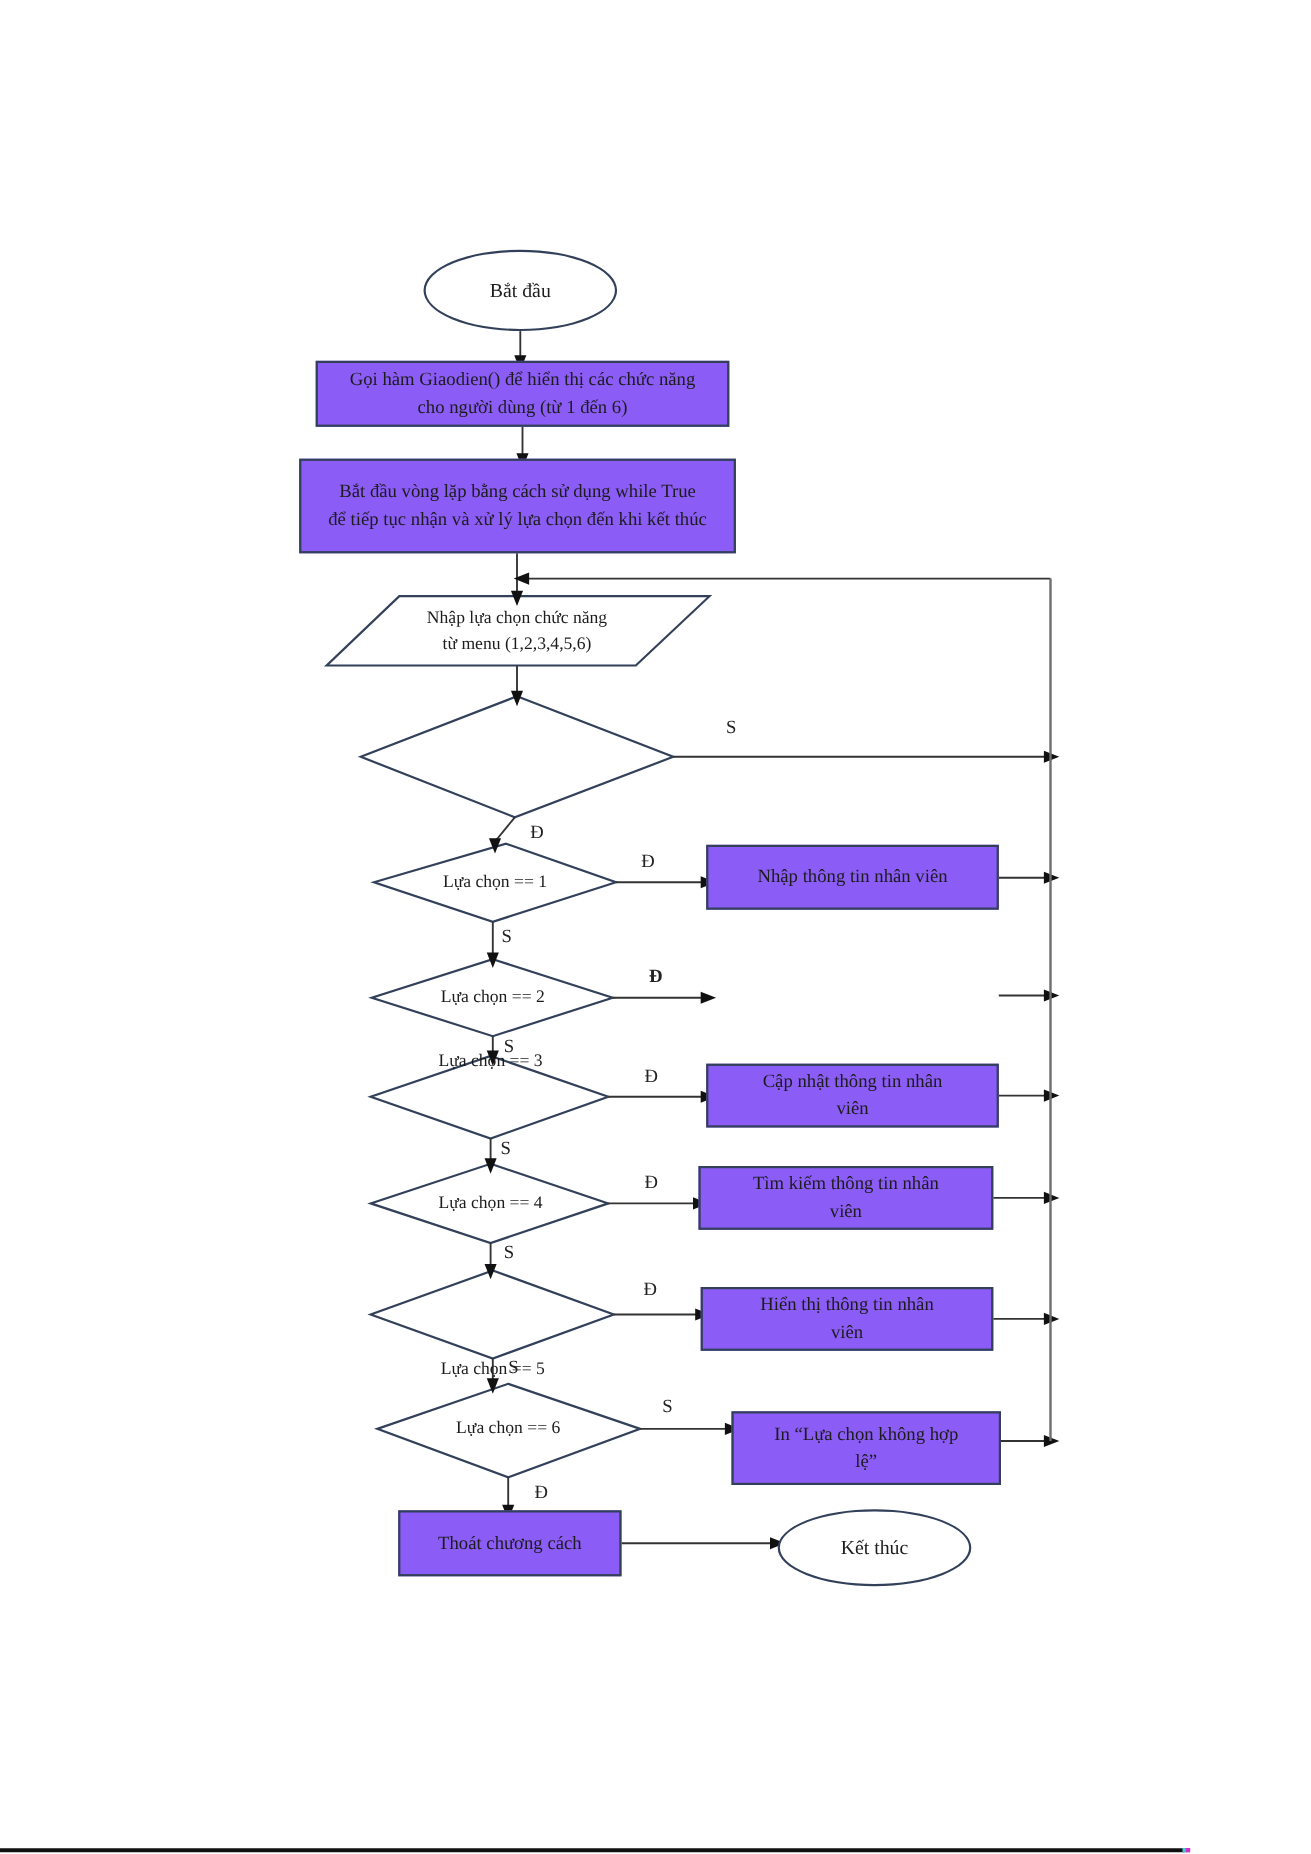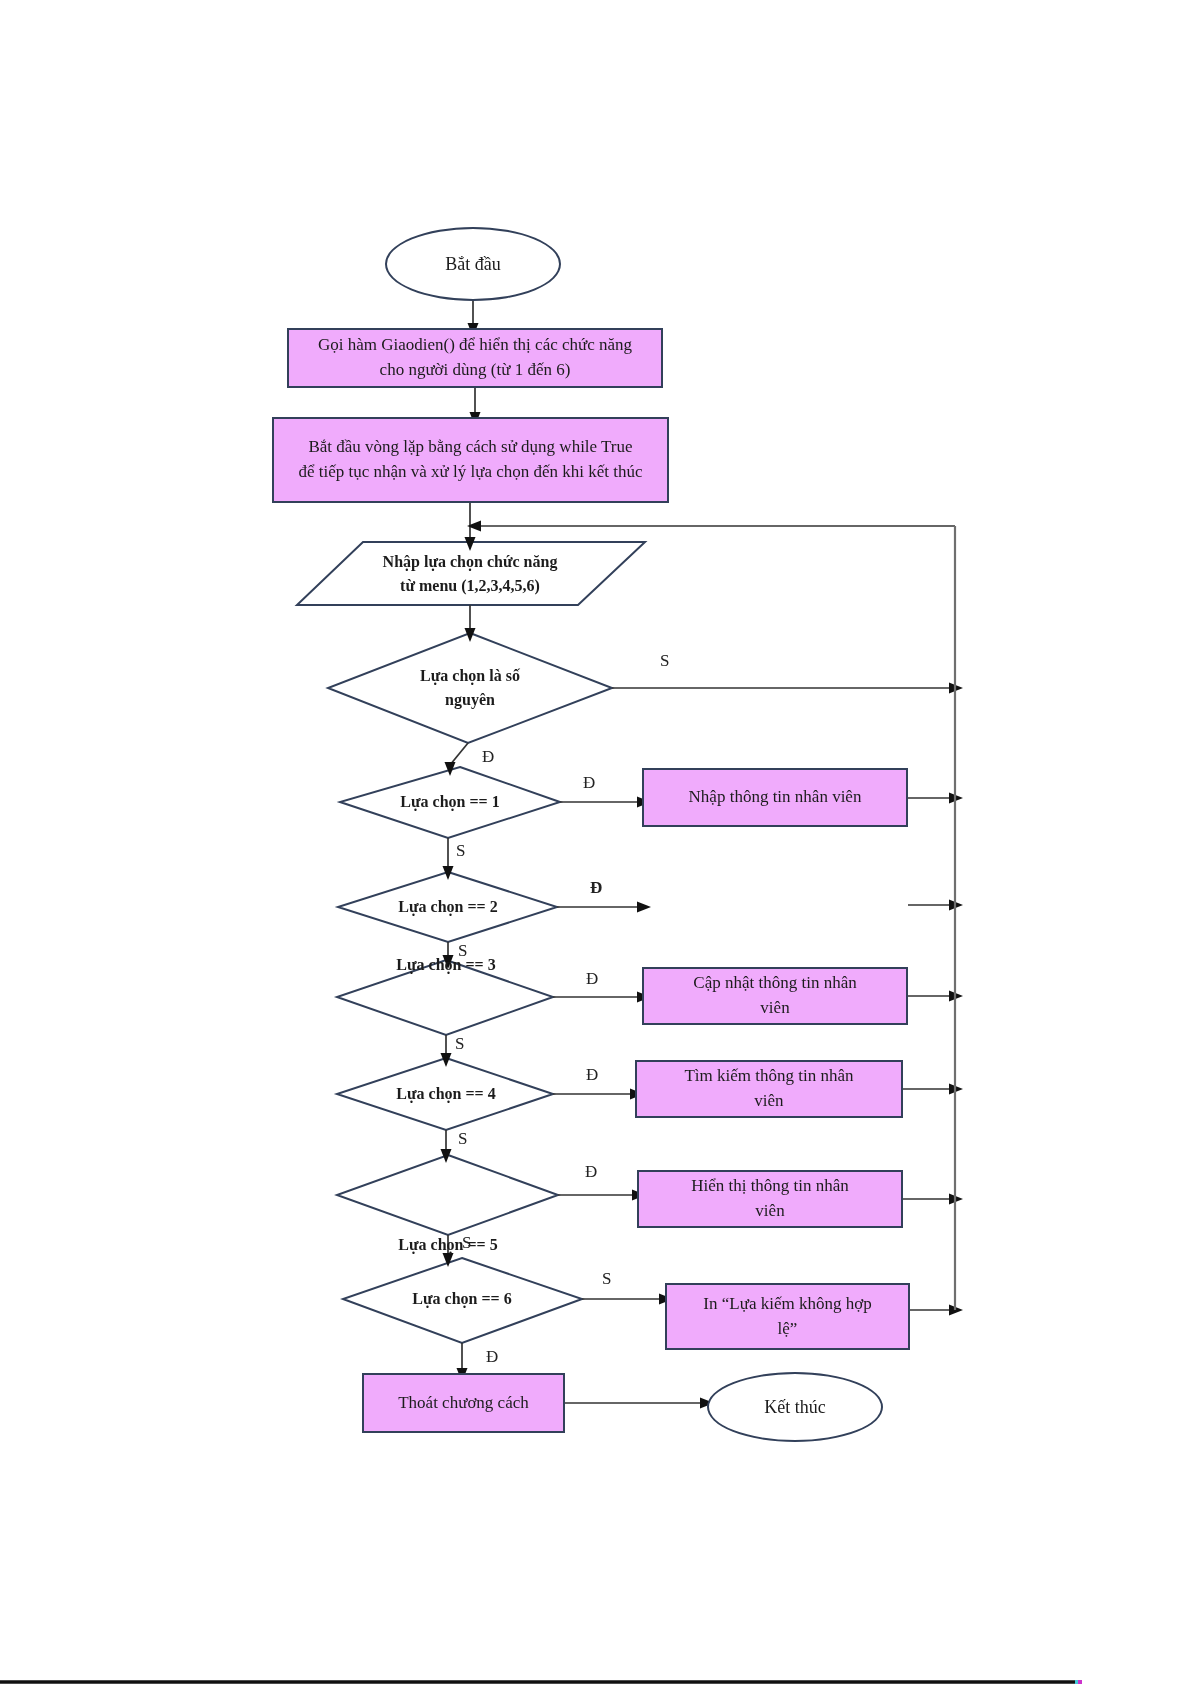--- a/index.html
+++ b/index.html
@@ -4,23 +4,23 @@
 <style>
   html,body{margin:0;padding:0;background:#ffffff;}
   body{width:1192px;height:1685px;position:relative;overflow:hidden;
        font-family:"Liberation Serif","DejaVu Serif",serif;color:#1c1c1c;}
   #page{position:absolute;left:0;top:0;width:1192px;height:1685px;background:#ffffff;}
   #shapes{position:absolute;left:0;top:0;z-index:1;}
   .shape{fill:#ffffff;stroke:#32405a;stroke-width:2;}
   .node{position:absolute;z-index:2;display:flex;align-items:center;justify-content:center;
         text-align:center;white-space:pre-line;box-sizing:border-box;line-height:1.45;
         font-size:17px;}
-  .rect{border:2px solid #32405a;background:#f0abfc;}
+  .rect{border:2px solid #32405a;background:#8b5cf6;}
   .oval{border:2px solid #32405a;background:#ffffff;border-radius:50%;font-size:18px;}
-  .ghost{background:transparent;font-size:16px;line-height:1.5;font-weight:bold;}
+  .ghost{background:transparent;font-size:16px;line-height:1.5;}
   .elabel{position:absolute;z-index:3;font-size:17px;color:#222;line-height:1;}
   .elabel.b{font-weight:bold;}
   #artifact-dot{position:absolute;z-index:4;left:1078px;top:1680px;width:4px;height:4px;
         background:#cc33cc;box-shadow:-3px 0 0 #44c8d8;}
 </style>
 </head>
 <body>
 
 <div id="page">
 
@@ -93,42 +93,40 @@
 
   <div class="node rect" style="left:287px;top:328px;width:376px;height:60px">Gọi hàm Giaodien() để hiển thị các chức năng
 cho người dùng (từ 1 đến 6)</div>
 
   <div class="node rect" style="left:272px;top:417px;width:397px;height:86px">Bắt đầu vòng lặp bằng cách sử dụng while True
 để tiếp tục nhận và xử lý lựa chọn đến khi kết thúc</div>
 
   <div class="node ghost" style="left:330px;top:546px;width:280px;height:56px">Nhập lựa chọn chức năng
 từ menu (1,2,3,4,5,6)</div>
 
-  <div class="node ghost" style="left:390px;top:650px;width:160px;height:76px">Lựa chọn là số
-nguyên</div>
 
   <div class="node ghost" style="left:360px;top:784px;width:180px;height:36px">Lựa chọn == 1</div>
   <div class="node rect" style="left:642px;top:768px;width:266px;height:59px">Nhập thông tin nhân viên</div>
 
   <div class="node ghost" style="left:358px;top:889px;width:180px;height:36px">Lựa chọn == 2</div>
 
   <div class="node ghost" style="left:356px;top:947px;width:180px;height:36px">Lựa chọn == 3</div>
   <div class="node rect" style="left:642px;top:967px;width:266px;height:58px">Cập nhật thông tin nhân
 viên</div>
 
   <div class="node ghost" style="left:356px;top:1076px;width:180px;height:36px">Lựa chọn == 4</div>
   <div class="node rect" style="left:635px;top:1060px;width:268px;height:58px">Tìm kiếm thông tin nhân
 viên</div>
 
   <div class="node ghost" style="left:358px;top:1227px;width:180px;height:36px">Lựa chọn == 5</div>
   <div class="node rect" style="left:637px;top:1170px;width:266px;height:58px">Hiển thị thông tin nhân
 viên</div>
 
   <div class="node ghost" style="left:372px;top:1281px;width:180px;height:36px">Lựa chọn == 6</div>
-  <div class="node rect" style="left:665px;top:1283px;width:245px;height:67px">In “Lựa kiếm không hợp
+  <div class="node rect" style="left:665px;top:1283px;width:245px;height:67px">In “Lựa chọn không hợp
 lệ”</div>
 
   <div class="node rect" style="left:362px;top:1373px;width:203px;height:60px">Thoát chương cách</div>
 
   <div class="node oval" style="left:707px;top:1372px;width:176px;height:70px">Kết thúc</div>
 
   <div class="elabel" style="left:482px;top:748px">Đ</div>
   <div class="elabel" style="left:583px;top:774px">Đ</div>
   <div class="elabel b" style="left:590px;top:879px">Đ</div>
   <div class="elabel" style="left:586px;top:970px">Đ</div>

